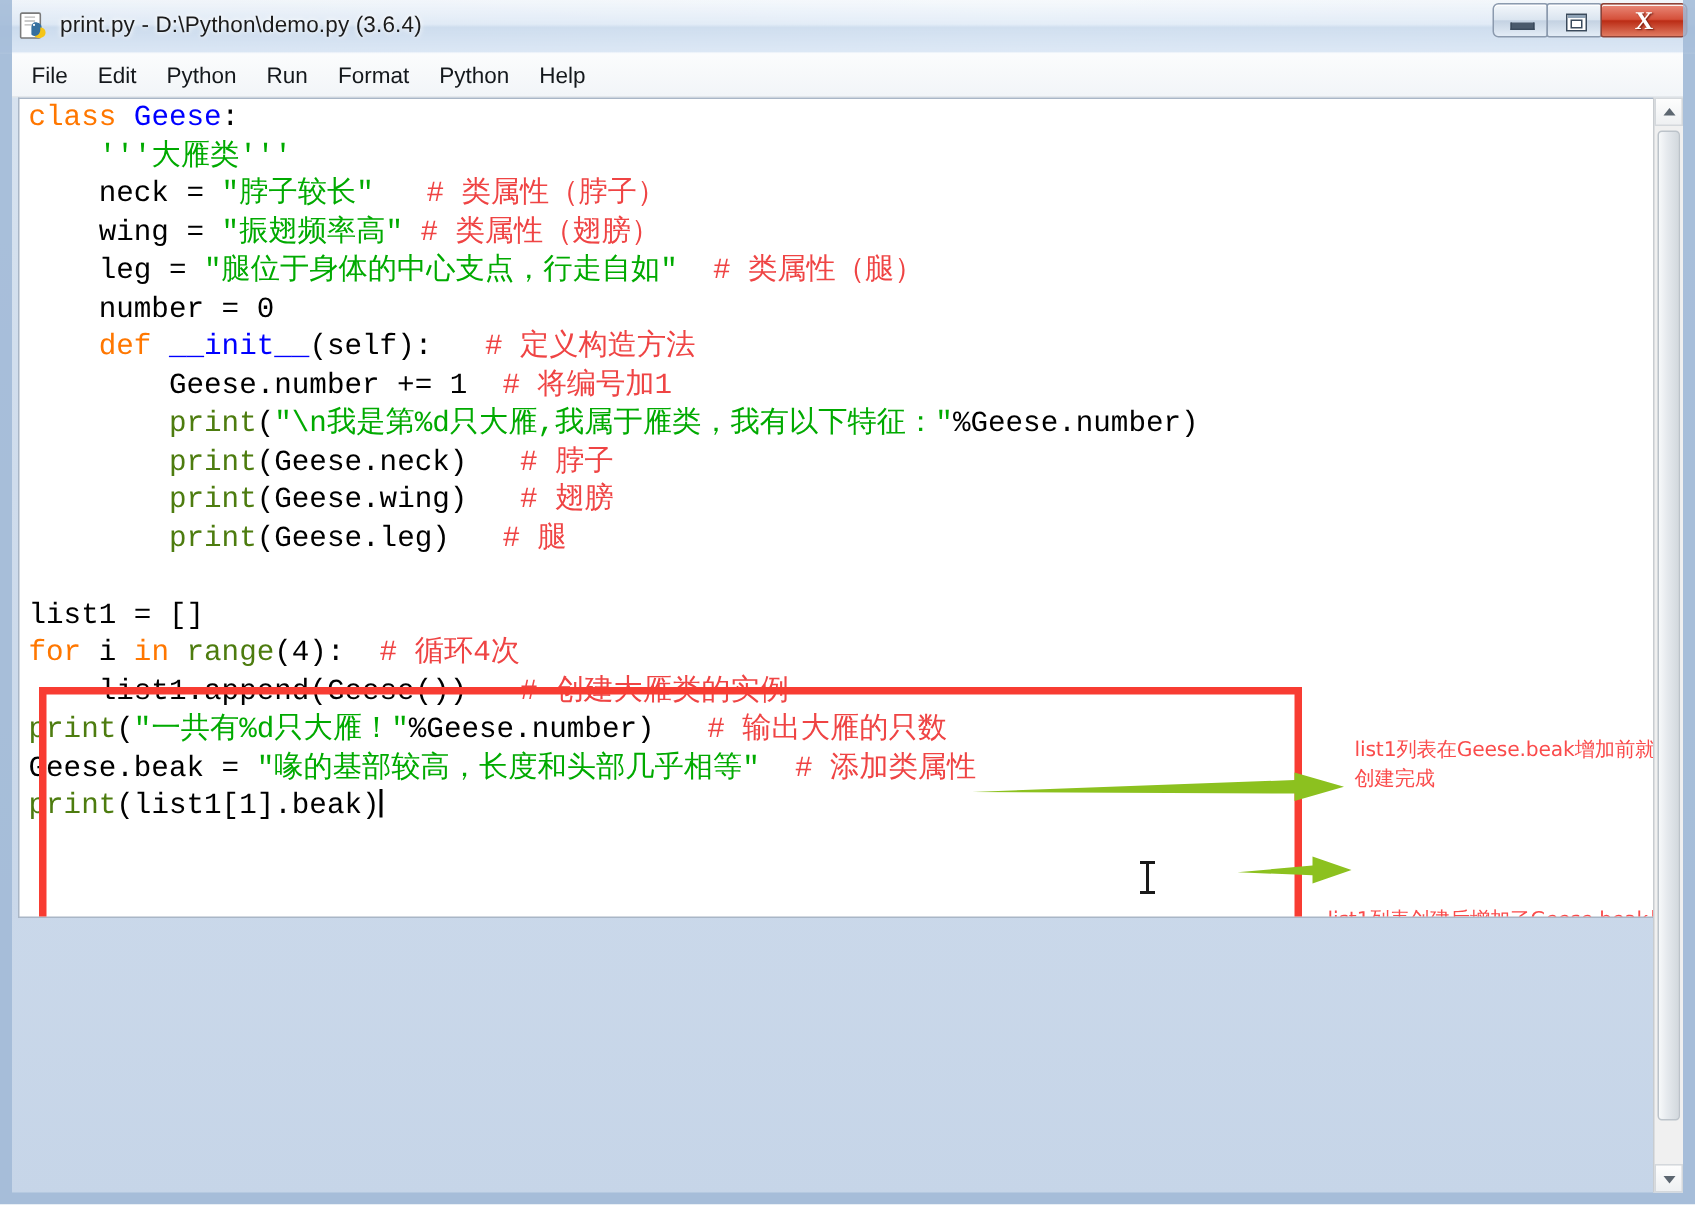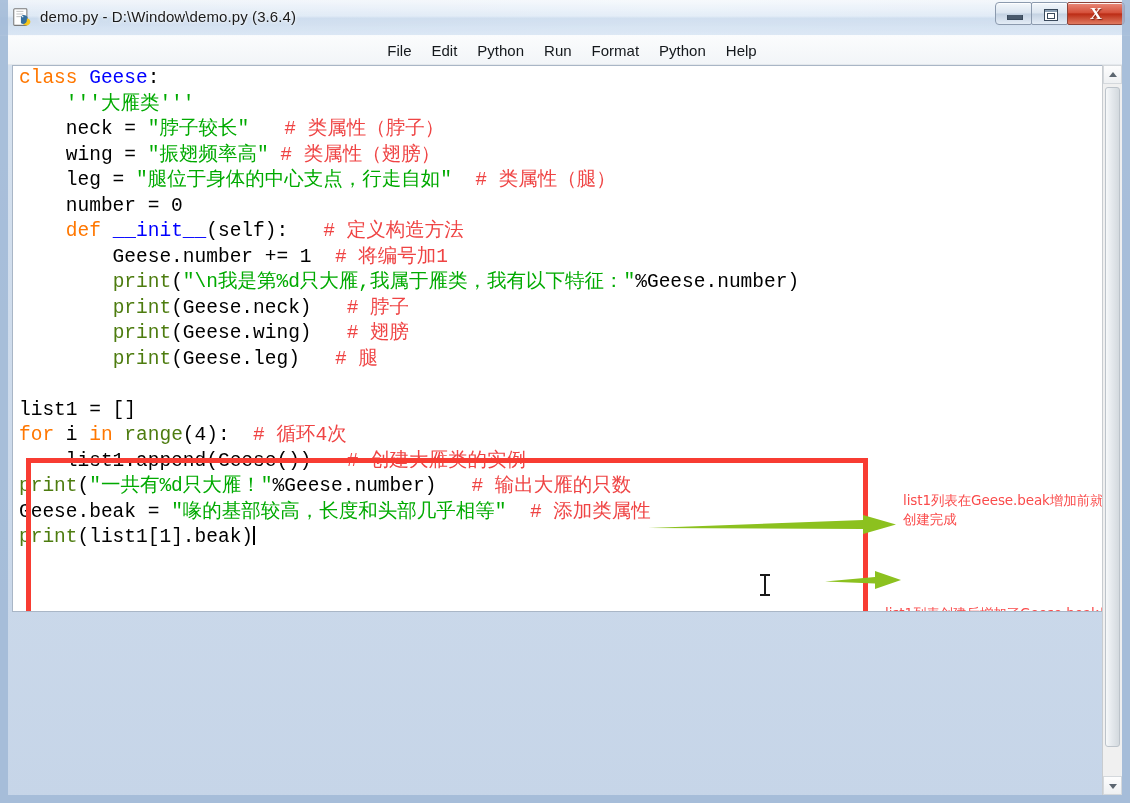--- a/index.html
+++ b/index.html
@@ -118,22 +118,21 @@
   
   .menubar {
     position: absolute;
     left: 8px; top: 36px;
     width: 1114px; height: 29px;
     background: linear-gradient(180deg,#fbfcfd 0%, #f2f5f8 100%);
     border-bottom: 1px solid #e4e8ec;
     box-sizing: border-box;
     display: flex;
     align-items: center;
-    padding-left: 14px;
-    justify-content: center;
+    padding-left: 3px;
   }
   .menu-item {
     font-size: 15px;
     color: #14181c;
     padding: 3px 10px;
     cursor: default;
     white-space: nowrap;
   }
 
   
@@ -256,21 +255,21 @@
 <div id="app">
 
   <div class="titlebar">
     <svg class="title-icon" viewBox="0 0 24 24">
       <rect x="2" y="2" width="15" height="19" rx="1" fill="#ffffff" stroke="#7a7a7a" stroke-width="1.2"></rect>
       <path d="M5 5h8 M5 8h8 M5 11h6" stroke="#b9b9b9" stroke-width="1" fill="none"></path>
       <path d="M13 9c3 0 5 1.6 5 4v3c0 2.2-2 3.6-4.4 3.6-1.4 0-2.6-.5-3.4-1.3V13c0-2.3 1.4-4 2.8-4z" fill="#366f9e"></path>
       <path d="M18 13c1.8.5 3 1.9 3 3.8 0 2.4-2 4.2-4.6 4.2-1.6 0-3-.6-3.9-1.6 1.4-.1 2.6-.6 3.4-1.5.9-1 1.2-2.4 1.1-4.9z" fill="#f5c518"></path>
       <circle cx="12.2" cy="11" r=".85" fill="#ffffff"></circle>
     </svg>
-    <div class="title-text">demo.py - D:\Window\demo.py (3.6.4)</div>
+    <div class="title-text">print.py - D:\Python\demo.py (3.6.4)</div>
 
     <div class="winbtns">
       <div class="wbtn min">
         <span class="glyph-min"></span>
       </div>
       <div class="wbtn max">
         <span class="glyph-max">
             <i></i>
           </span>
       </div>

